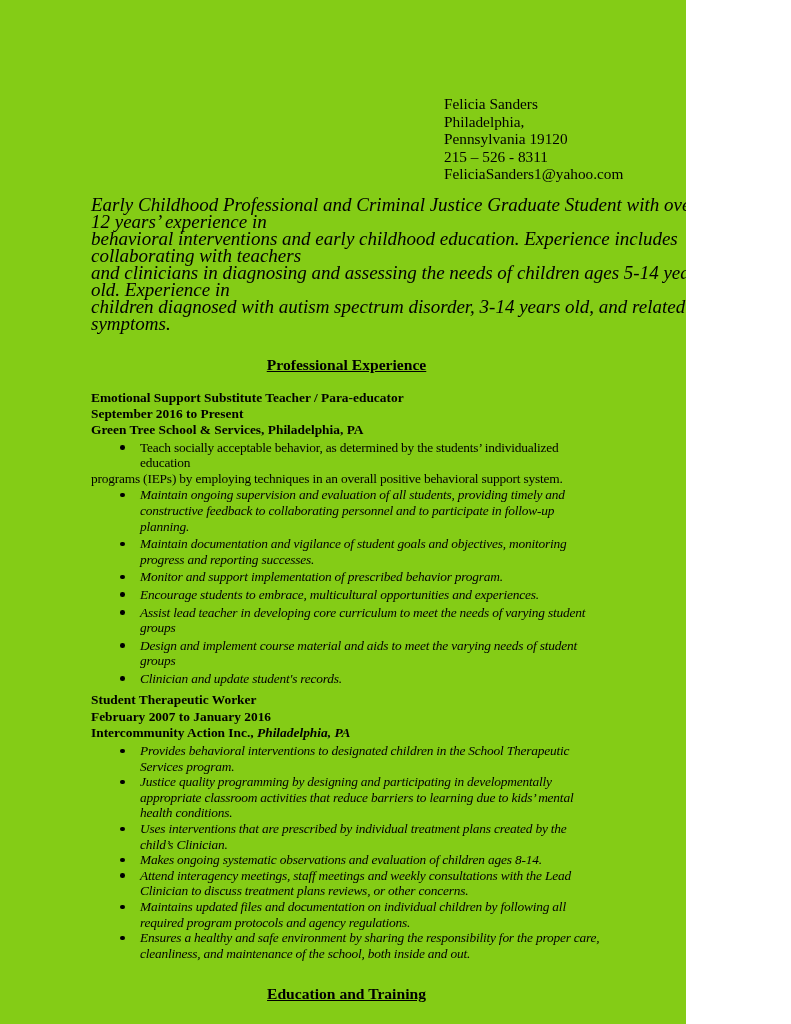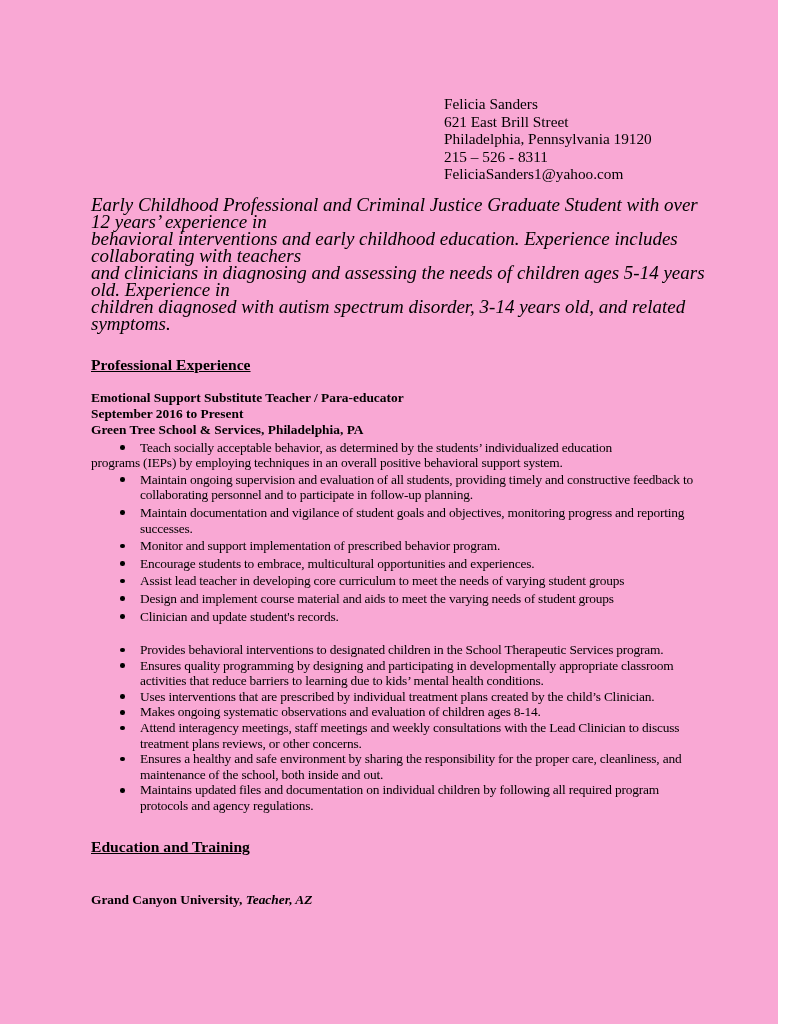--- a/index.html
+++ b/index.html
@@ -3,24 +3,24 @@
 <meta charset="utf-8">
 <title>Resume</title>
 <style>
   html, body {
     margin: 0;
     padding: 0;
     background: #ffffff;
   }
   .page {
     position: relative;
-    width: 778px;
+    width: 686px;
     height: 1024px;
     box-sizing: border-box;
-    background: #f9a8d4;
+    background: #84cc16;
     color: #000000;
     font-family: "Liberation Serif", "DejaVu Serif", serif;
     padding: 95px 84px 0 91px;
     overflow: hidden;
   }
 
   
   .contact {
     margin-left: 353px;
     font-size: 15.3px;
@@ -37,20 +37,21 @@
     font-style: italic;
   }
 
   
   .section-heading {
     margin: 23px 0 0 0;
     font-size: 15.6px;
     line-height: 19px;
     font-weight: 700;
     text-decoration: underline;
+    text-align: center;
   }
   .section-heading.education {
   }
 
   
   .job-block.job-1 { margin-top: 16px; }
   .job-block.job-2 { margin-top: 6px; }
 
   .job-header {
     font-weight: 700;
@@ -87,51 +88,51 @@
     list-style: none;
     margin: 1px 0 0 0;
     padding: 0;
     font-size: 13.4px;
     line-height: 15.6px;
     letter-spacing: -0.2px;
   }
   .bullets li {
     position: relative;
     padding-left: 49px;
+    font-style: italic;
   }
   .bullets li::before {
     content: "";
     position: absolute;
     left: 29px;
     top: 5.5px;
     width: 4.6px;
     height: 4.6px;
     border-radius: 50%;
     background: #000;
   }
   .job-1 .bullets li { margin-bottom: 2px; }
-  .job-2 .bullets { margin-top: 18px; }
+  .job-2 .bullets { margin-top: 2px; }
   .job-2 .bullets li { margin-bottom: 0; }
 
   
   .education-line {
     margin-top: 36px;
     font-weight: 700;
     font-size: 13.4px;
     line-height: 16.2px;
   }
 </style>
 </head>
 <body>
 
 <div class="page">
 
   <div class="contact">
     <div>Felicia Sanders</div>
-    <div>621 East Brill Street</div>
     <div>Philadelphia, Pennsylvania 19120</div>
     <div>215 – 526 - 8311</div>
     <div>FeliciaSanders1@yahoo.com</div>
   </div>
 
   <p class="summary">Early Childhood Professional and Criminal Justice Graduate Student with over 12 years’ experience in
 behavioral interventions and early childhood education. Experience includes collaborating with teachers
 and clinicians in diagnosing and assessing the needs of children ages 5-14 years old. Experience in
 children diagnosed with autism spectrum disorder, 3-14 years old, and related symptoms.</p>
 
@@ -152,28 +153,33 @@
       <li>Maintain documentation and vigilance of student goals and objectives, monitoring progress and reporting successes.</li>
       <li>Monitor and support implementation of prescribed behavior program.</li>
       <li>Encourage students to embrace, multicultural opportunities and experiences.</li>
       <li>Assist lead teacher in developing core curriculum to meet the needs of varying student groups</li>
       <li>Design and implement course material and aids to meet the varying needs of student groups</li>
       <li>Clinician and update student's records.</li>
     </ul>
   </div>
 
   <div class="job-block job-2">
+    <div class="job-header">
+      <div>Student Therapeutic Worker</div>
+      <div>February 2007 to January 2016</div>
+      <div><span>Intercommunity Action Inc.,</span><span class="italic"> Philadelphia, PA</span></div>
+    </div>
     <ul class="bullets">
       <li>Provides behavioral interventions to designated children in the School Therapeutic Services program.</li>
-      <li>Ensures quality programming by designing and participating in developmentally appropriate classroom activities that reduce barriers to learning due to kids’ mental health conditions.</li>
+      <li>Justice quality programming by designing and participating in developmentally appropriate classroom activities that reduce barriers to learning due to kids’ mental health conditions.</li>
       <li>Uses interventions that are prescribed by individual treatment plans created by the child’s Clinician.</li>
       <li>Makes ongoing systematic observations and evaluation of children ages 8-14.</li>
       <li>Attend interagency meetings, staff meetings and weekly consultations with the Lead Clinician to discuss treatment plans reviews, or other concerns.</li>
+      <li>Maintains updated files and documentation on individual children by following all required program protocols and agency regulations.</li>
       <li>Ensures a healthy and safe environment by sharing the responsibility for the proper care, cleanliness, and maintenance of the school, both inside and out.</li>
-      <li>Maintains updated files and documentation on individual children by following all required program protocols and agency regulations.</li>
     </ul>
   </div>
 
   <div class="section-heading education">Education and Training</div>
 
   <div class="education-line"><span>Grand Canyon University,</span><span class="italic"> Teacher, AZ</span></div>
 
 </div>
 
 </body></html>

